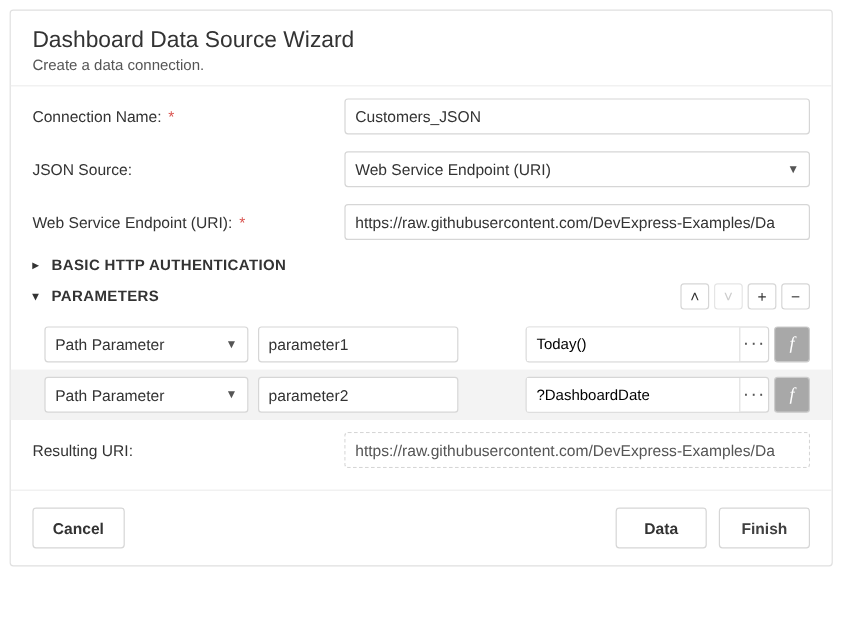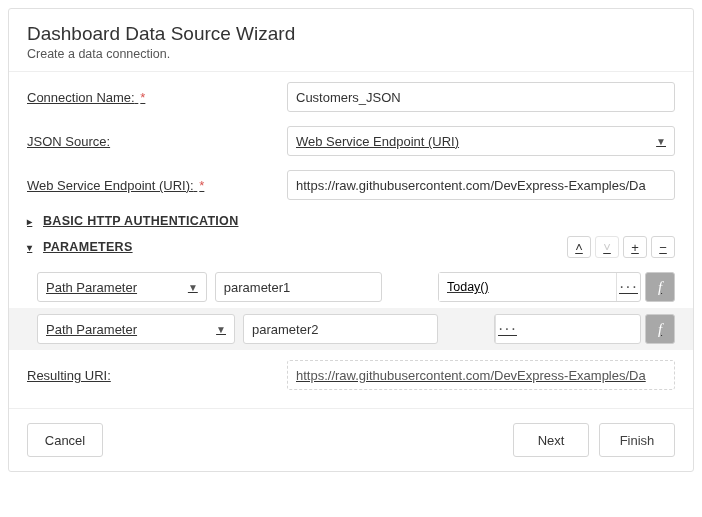--- a/index.html
+++ b/index.html
@@ -15,21 +15,21 @@
     border: 1px solid #e0e0e0;
     border-radius: 3px;
     background: #fff;
   }
   .header {
     padding: 14px 18px 10px 18px;
     border-bottom: 1px solid #eee;
   }
   .title { font-size: 19px; font-weight: 400; color: #333; margin-bottom: 2px;}
   .subtitle { font-size: 12.5px; color: #555; }
-  .body { padding: 10px 18px 4px 18px; text-decoration: underline; }
+  .body { padding: 10px 18px 4px 18px; }
   .row { display: flex; align-items: center; margin-bottom: 14px; }
   .row .label { width: 260px; font-size: 13px; color: #333; }
   .row .field { flex: 1; }
   .req { color: #d9534f; margin-left: 2px;}
   input.text, .select, .readonly {
     width: 100%;
     height: 30px;
     border: 1px solid #d6d6d6;
     border-radius: 3px;
     padding: 0 8px;
@@ -85,21 +85,21 @@
     font-size:15px; display:flex; align-items:center; justify-content:center; cursor:pointer;
   }
   .footer {
     border-top:1px solid #eee;
     padding: 14px 18px;
     display:flex; justify-content:space-between; align-items:center;
   }
   .btn {
     height:34px; min-width:76px; padding:0 16px;
     border:1px solid #d6d6d6; border-radius:3px; background:#fff;
-    font-size:13px; color:#333; cursor:pointer;
+    font-size:13px; color:#333; cursor:pointer;font-weight:bold;
   }
   .btn.disabled { color:#404040; cursor:default;}
   .rbtns { display:flex; gap:10px; }
 </style>
 </head>
 <body>
 
 <div class="wizard">
 
   <div class="header">
@@ -183,36 +183,37 @@
         <div class="select">
           <span>Path Parameter</span>
           <span class="caret">▼</span>
         </div>
       </div>
       <div class="pname">
         <input class="text" value="parameter2" style="">
       </div>
       <div class="pval">
         <div class="pval-wrap">
+          <input value="?DashboardDate" style="">
           <div class="ellips">···</div>
         </div>
         <div class="fbtn">f</div>
       </div>
     </div>
 
     <div class="row" style="margin-top:10px;">
       <div class="label">Resulting URI:</div>
       <div class="field">
         <div class="readonly">https://raw.githubusercontent.com/DevExpress-Examples/Da</div>
       </div>
     </div>
 
   </div>
 
   <div class="footer">
     <button class="btn">Cancel</button>
     <div class="rbtns">
-      <button class="btn">Next</button>
+      <button class="btn">Data</button>
       <button class="btn disabled">Finish</button>
     </div>
   </div>
 
 </div>
 
 </body></html>

